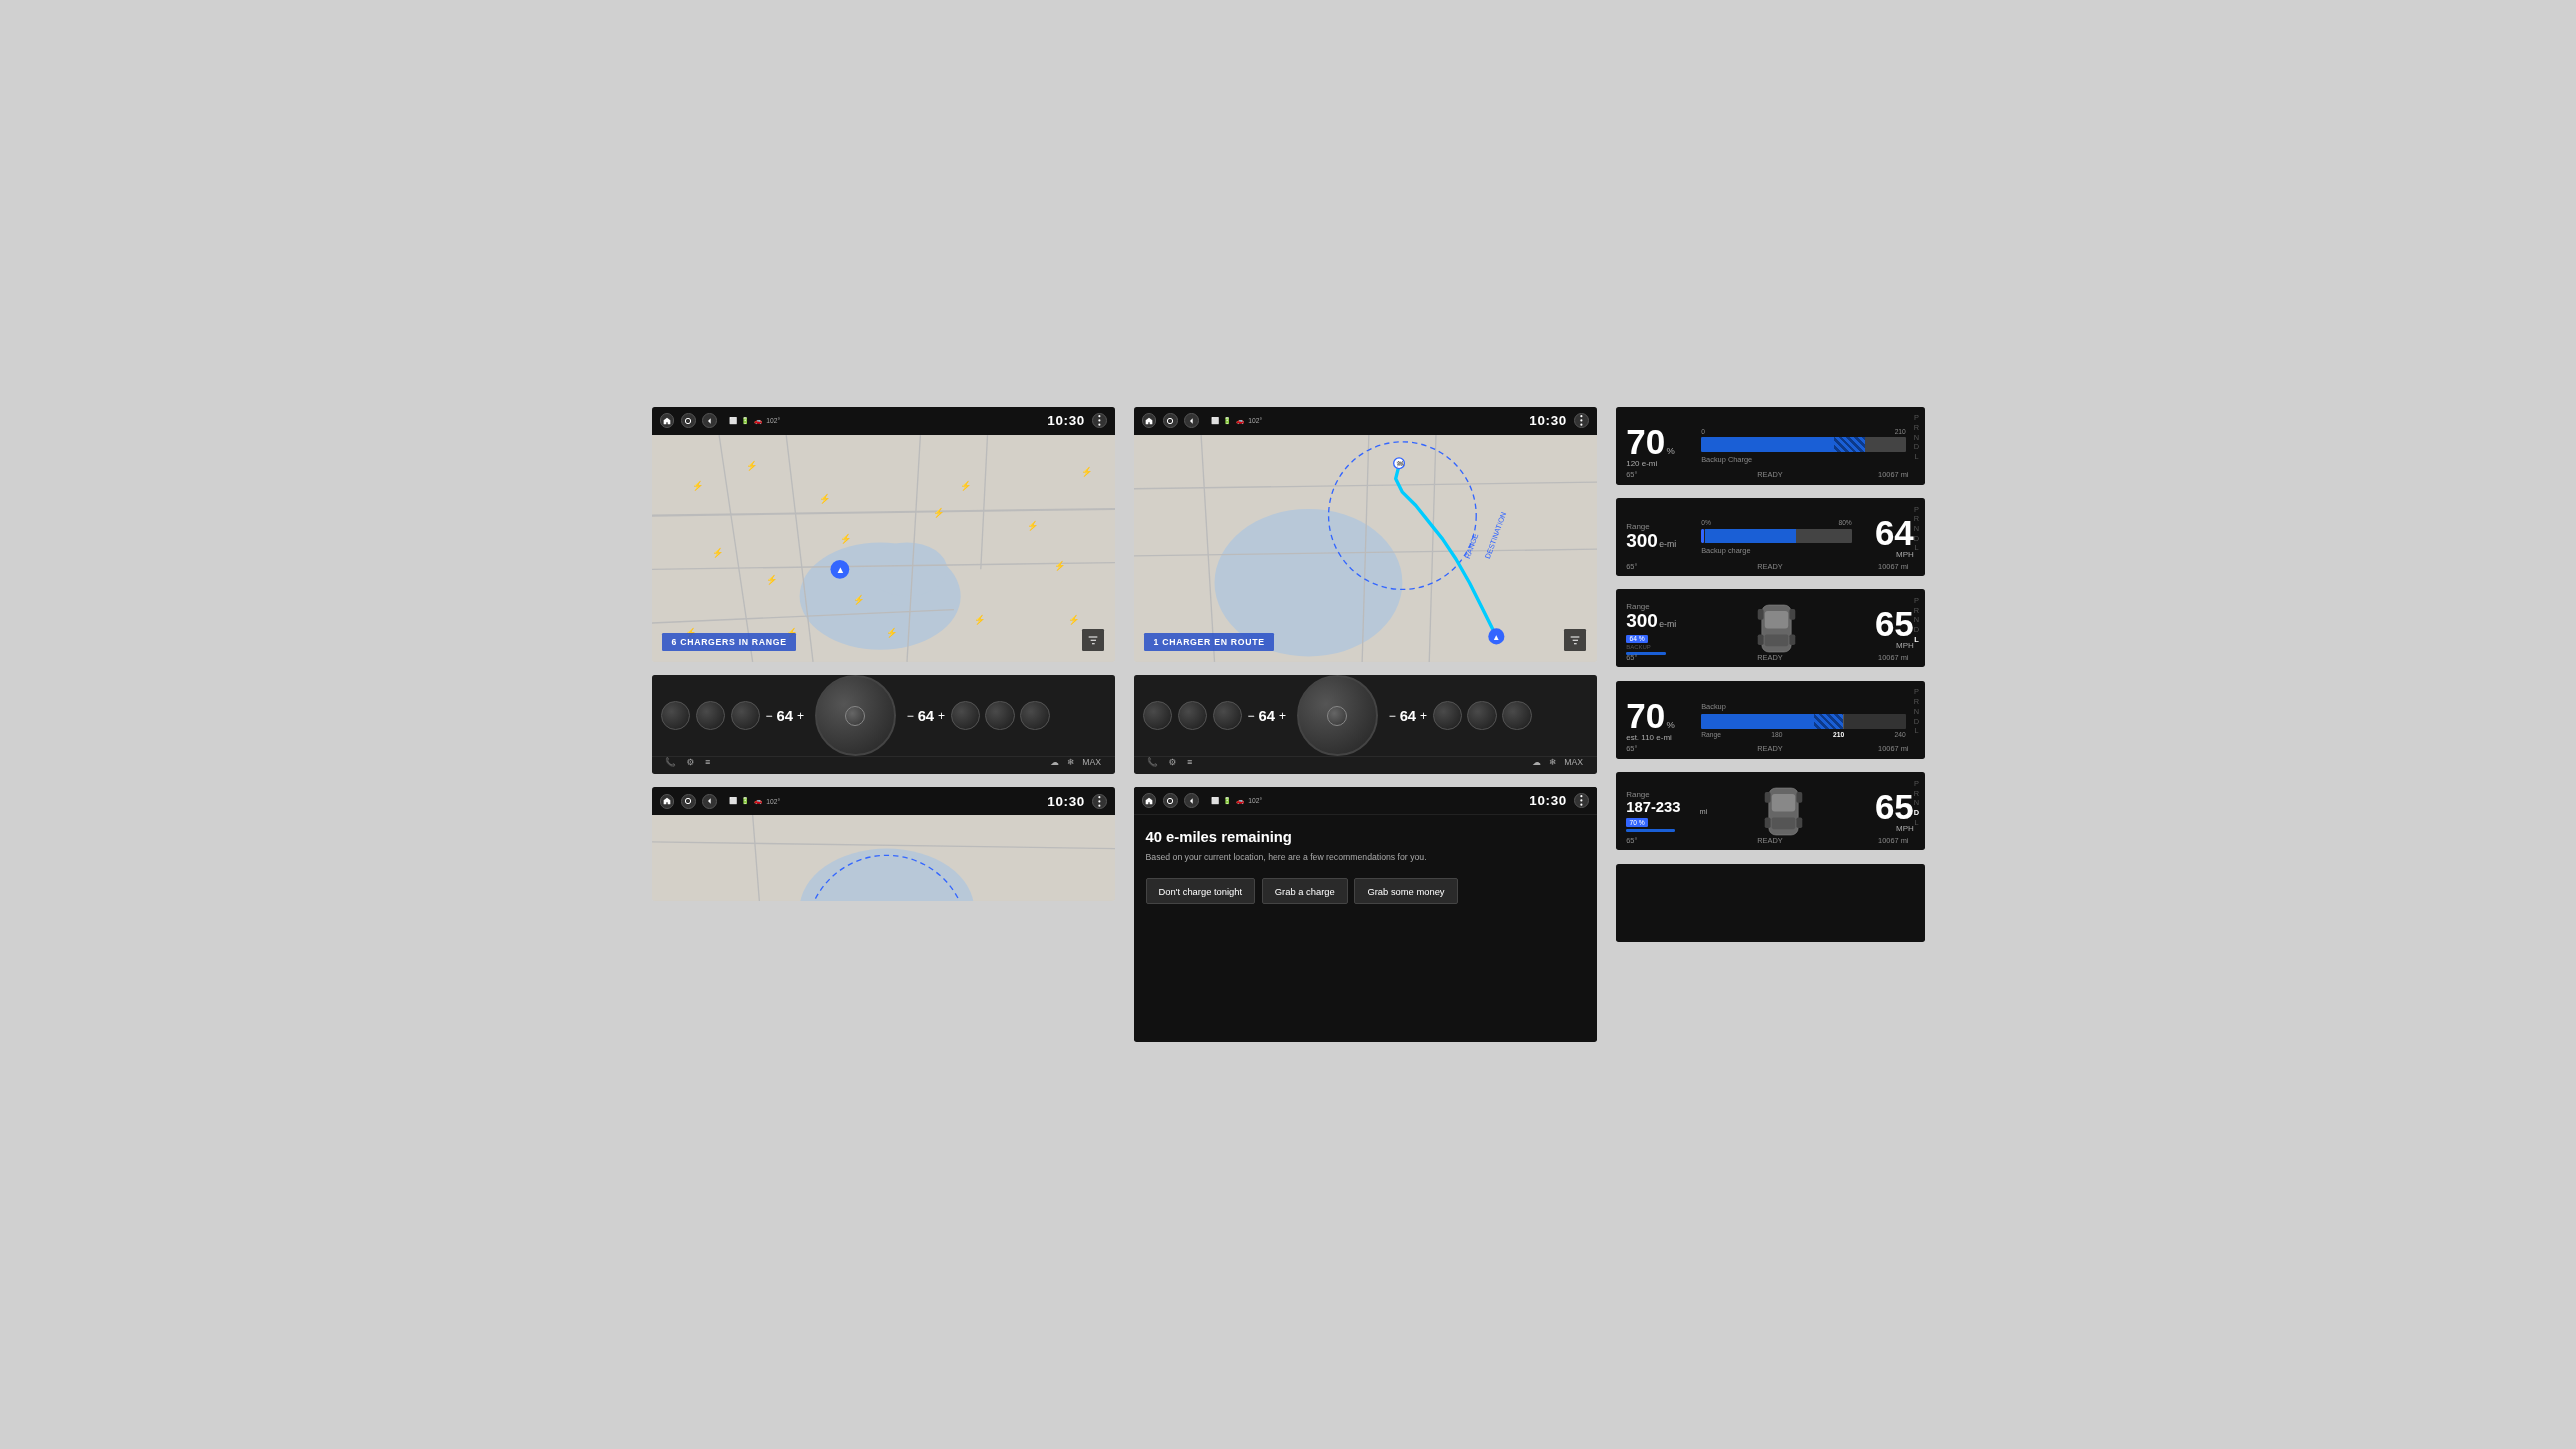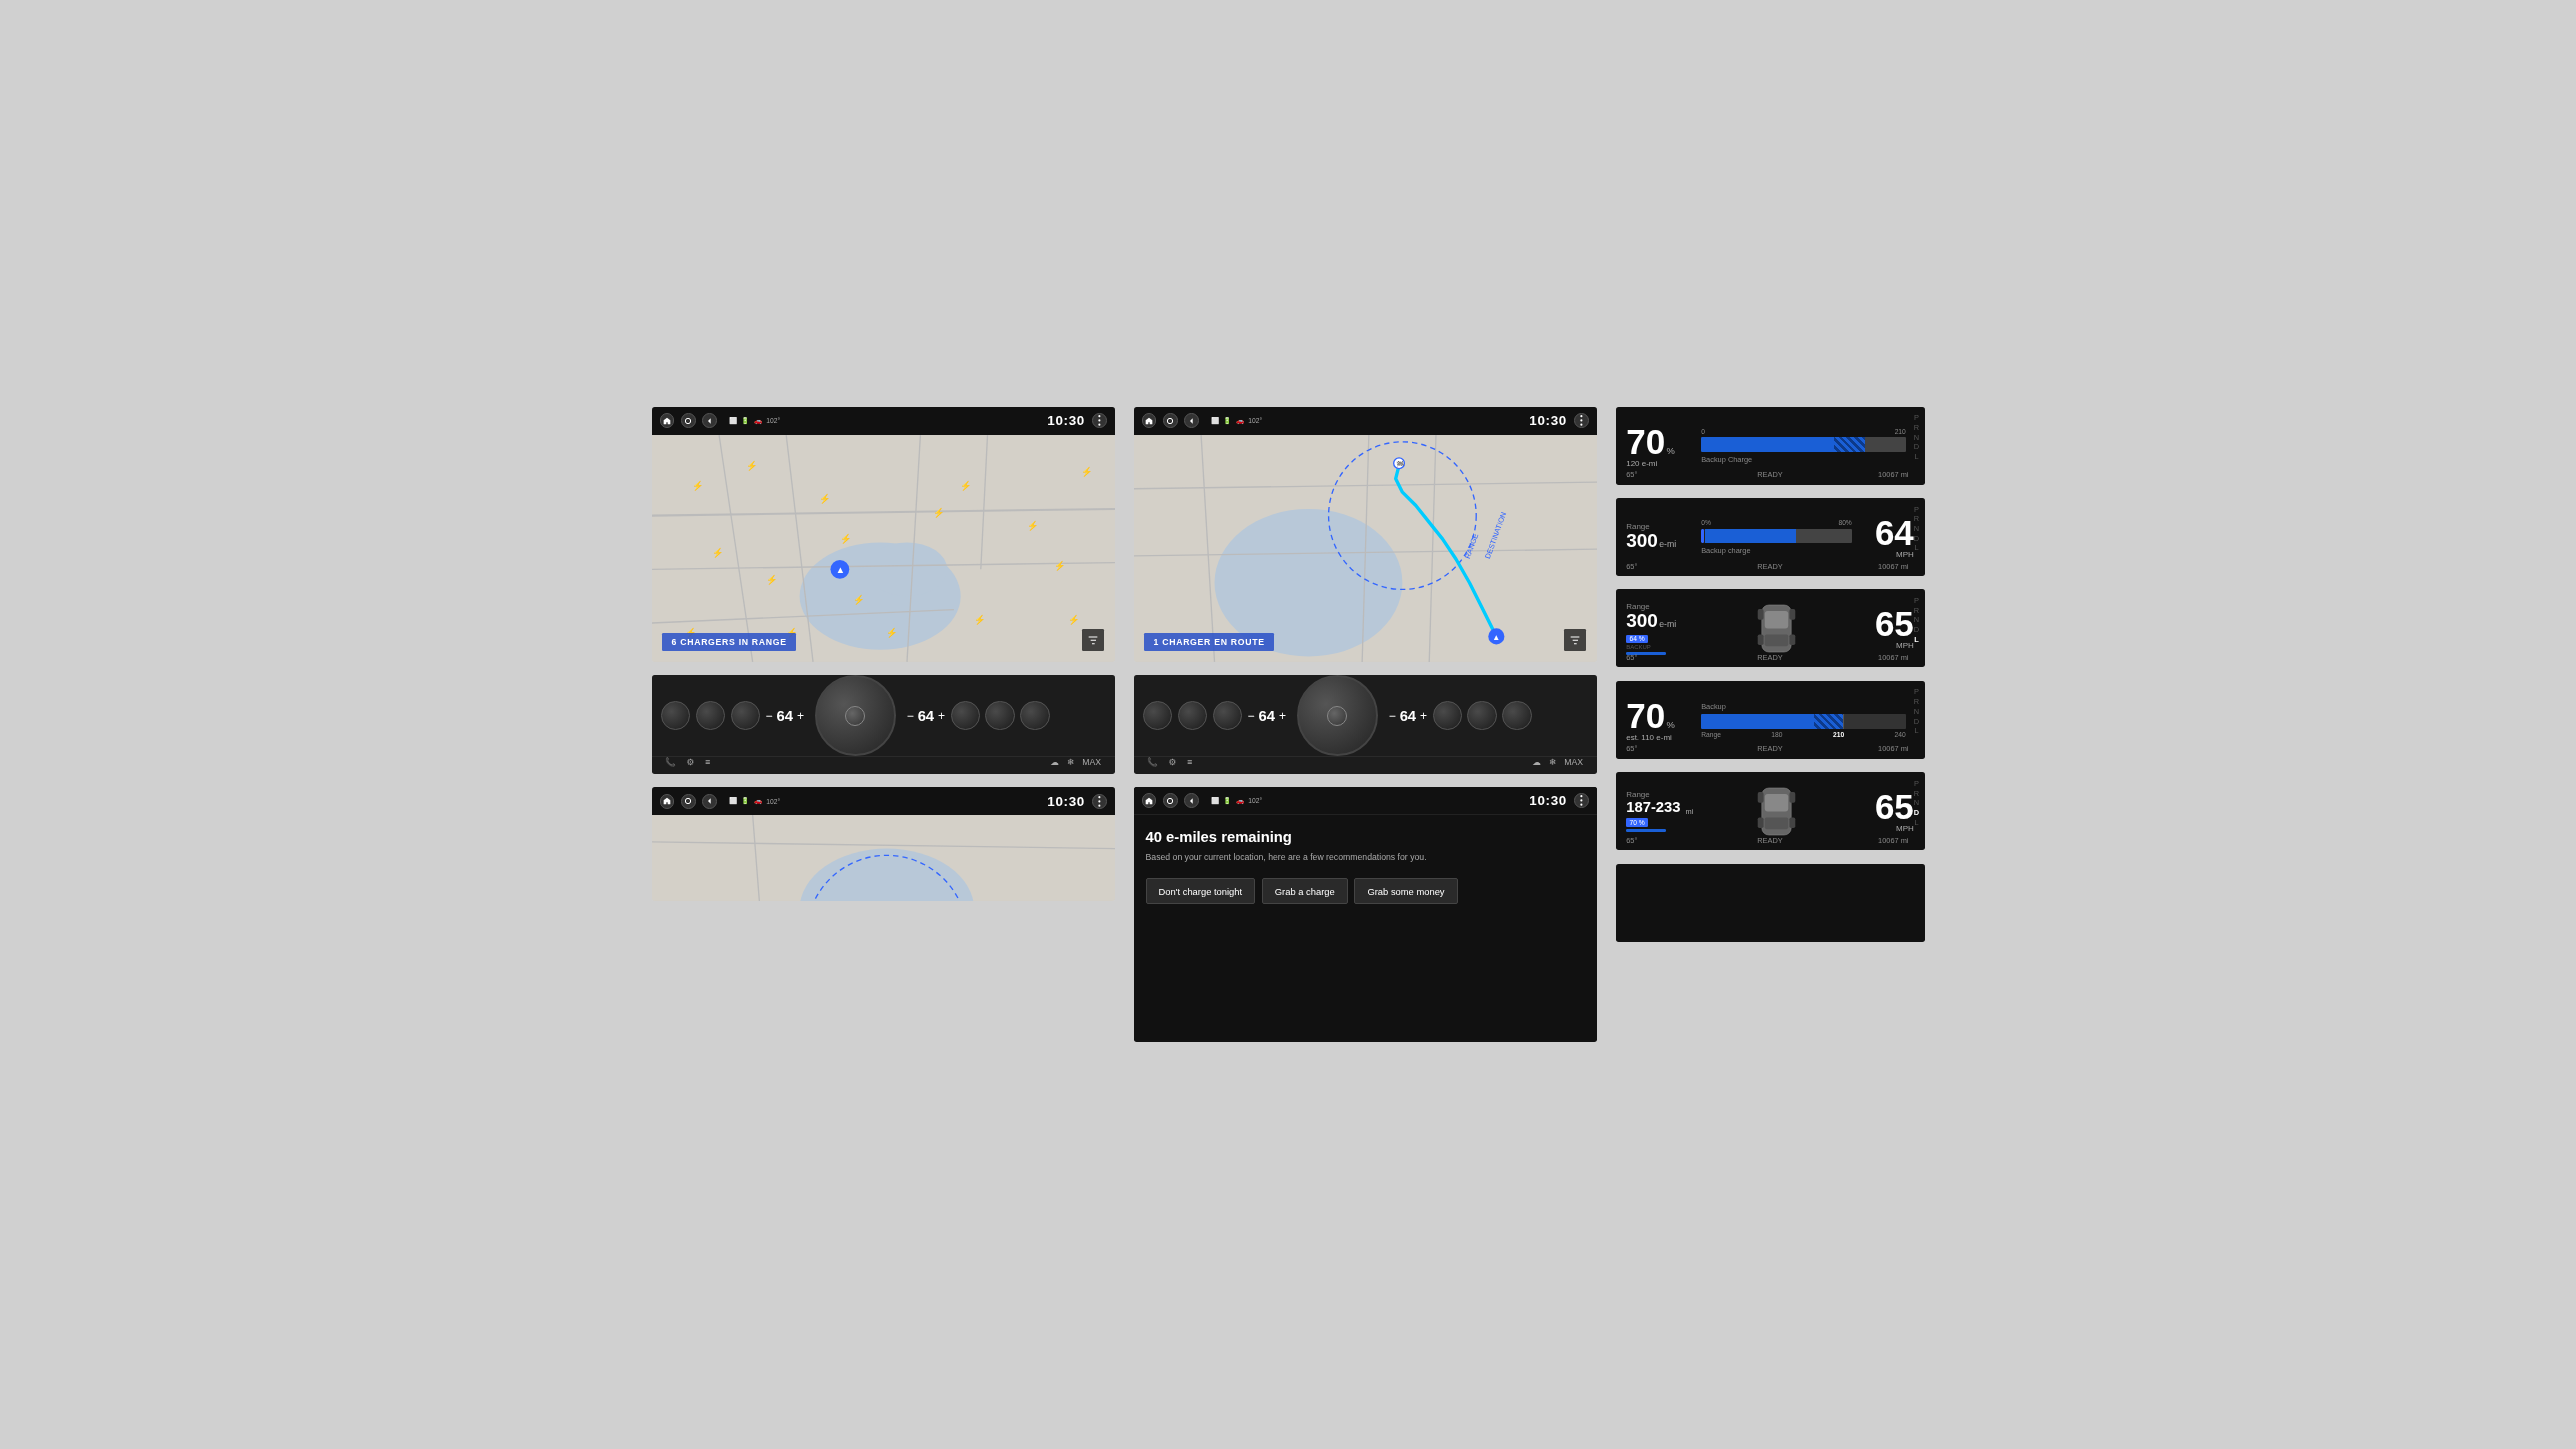--- a/index.html
+++ b/index.html
@@ -659,21 +659,21 @@
       <div style="position:absolute;right:5.4px;top:6.7px;display:flex;flex-direction:column;align-items:center;gap:0.7px;">
         <span style="color:#555;font-size:7.4px;">P</span>
         <span style="color:#555;font-size:7.4px;">R</span>
         <span style="color:#555;font-size:7.4px;">N</span>
         <span style="color:white;font-size:7.4px;font-weight:bold;">D</span>
         <span style="color:#555;font-size:7.4px;">L</span>
       </div>
 
       <div style="min-width:67px;">
         <div style="font-size:8px;color:#888;">Range</div>
-        <div style="display:flex;align-items:flex-end;gap:5px;">
+        <div style="display:flex;align-items:flex-end;gap:19px;">
           <span style="font-size:14.8px;font-weight:bold;color:white;line-height:1.1;">187-233</span>
           <span style="font-size:7.4px;color:#aaa;">mi</span>
         </div>
         <div style="display:flex;align-items:center;gap:2.7px;margin-top:2.7px;">
           <span style="background:#3366ff;color:white;font-size:6.7px;padding:0.7px 3.4px;border-radius:1.3px;">70 %</span>
         </div>
         <div style="height:2.7px;background:#1a5fd6;width:60%;border-radius:1.3px;margin-top:2.7px;"></div>
       </div>
 
       <div style="flex:1;display:flex;align-items:center;justify-content:center;">

